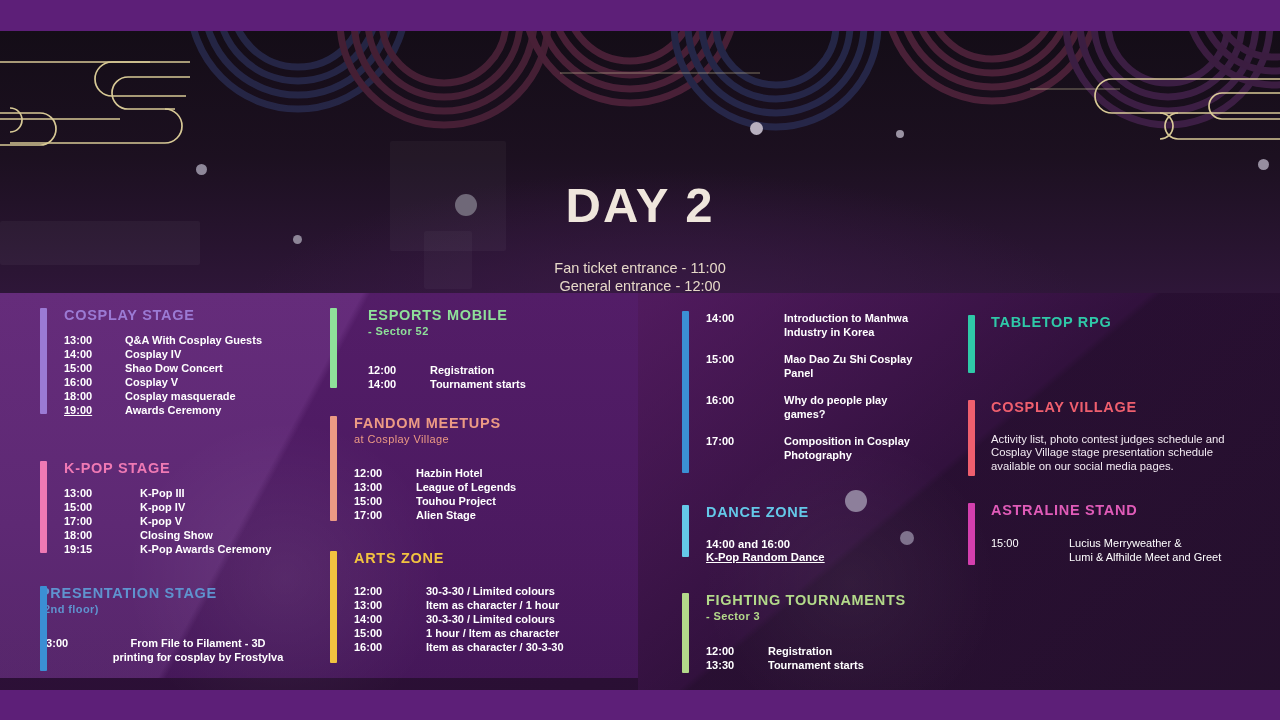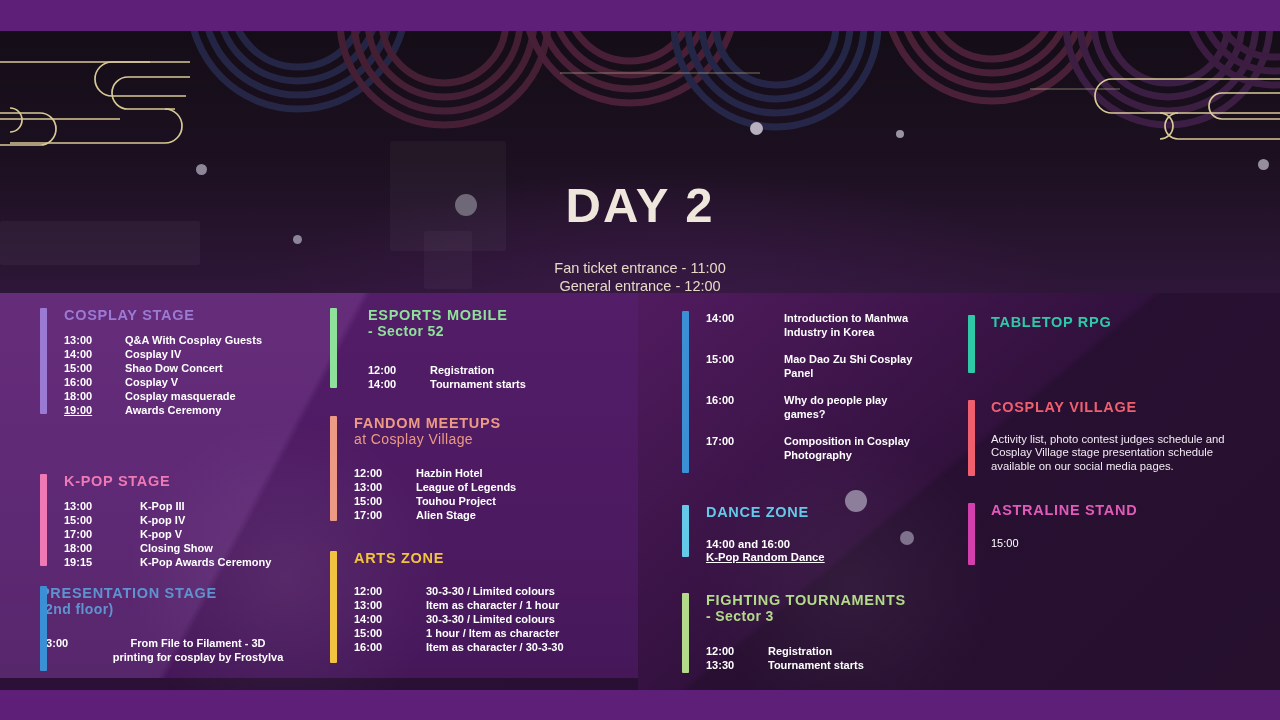--- a/index.html
+++ b/index.html
@@ -103,21 +103,21 @@
     position: absolute; left: 0; top: 0;
     width: 7px; border-radius: 1px;
   }
   .block-head {
     font-size: 14.5px; font-weight: 700;
     letter-spacing: 0.7px;
     line-height: 15.5px;
     text-transform: uppercase;
   }
   .block-sub {
-    font-size: 14px; font-weight: 700;
+    font-size: 11px; font-weight: 700;
     letter-spacing: 0.4px; line-height: 15px;
   }
   .rows { margin-top: 9px; }
   .row { display: flex; align-items: flex-start; margin-bottom: 0px; }
   .row .t {
     color: #ffffff; font-weight: 700;
     font-size: 11px; line-height: 14px;
     flex: 0 0 auto;
   }
   .row .d {
@@ -265,21 +265,21 @@
               <div class="d">Cosplay masquerade</div>
             </div>
           <div class="row">
               <div class="t" style="width:61px;text-decoration:underline;">19:00</div>
               <div class="d">Awards Ceremony</div>
             </div>
         </div>
       </div>
     </div>
 
-    <div class="block" style="left:40px; top:181px; width:270px;">
+    <div class="block" style="left:40px; top:168px; width:270px;">
       <div class="accent" style="height:92px; background:#ef79b4;"></div>
       <div style="margin-left:24px;">
         <div class="block-head" style="color:#ef79b4;">K-POP STAGE</div>
         <div class="rows">
           <div class="row">
               <div class="t" style="width:76px;">13:00</div>
               <div class="d">K-Pop III</div>
             </div>
           <div class="row">
               <div class="t" style="width:76px;">15:00</div>
@@ -463,20 +463,22 @@
       </div>
     </div>
 
     <div class="block" style="left:968px; top:210px; width:295px;">
       <div class="accent" style="height:62px; background:#d43fae;"></div>
       <div style="margin-left:23px;">
         <div class="block-head" style="color:#e05bb8;">ASTRALINE STAND</div>
         <div class="rows" style="margin-top:17px;">
           <div class="row">
             <div class="t" style="width:78px; font-weight:400;">15:00</div>
+            <div class="d" style="white-space:pre-line; font-weight:400;">Lucius Merryweather &amp;
+Lumi &amp; Alfhilde Meet and Greet</div>
           </div>
         </div>
       </div>
     </div>
 
   </div>
 
   <div class="frame-bar-bottom"></div>
 </div>
 

